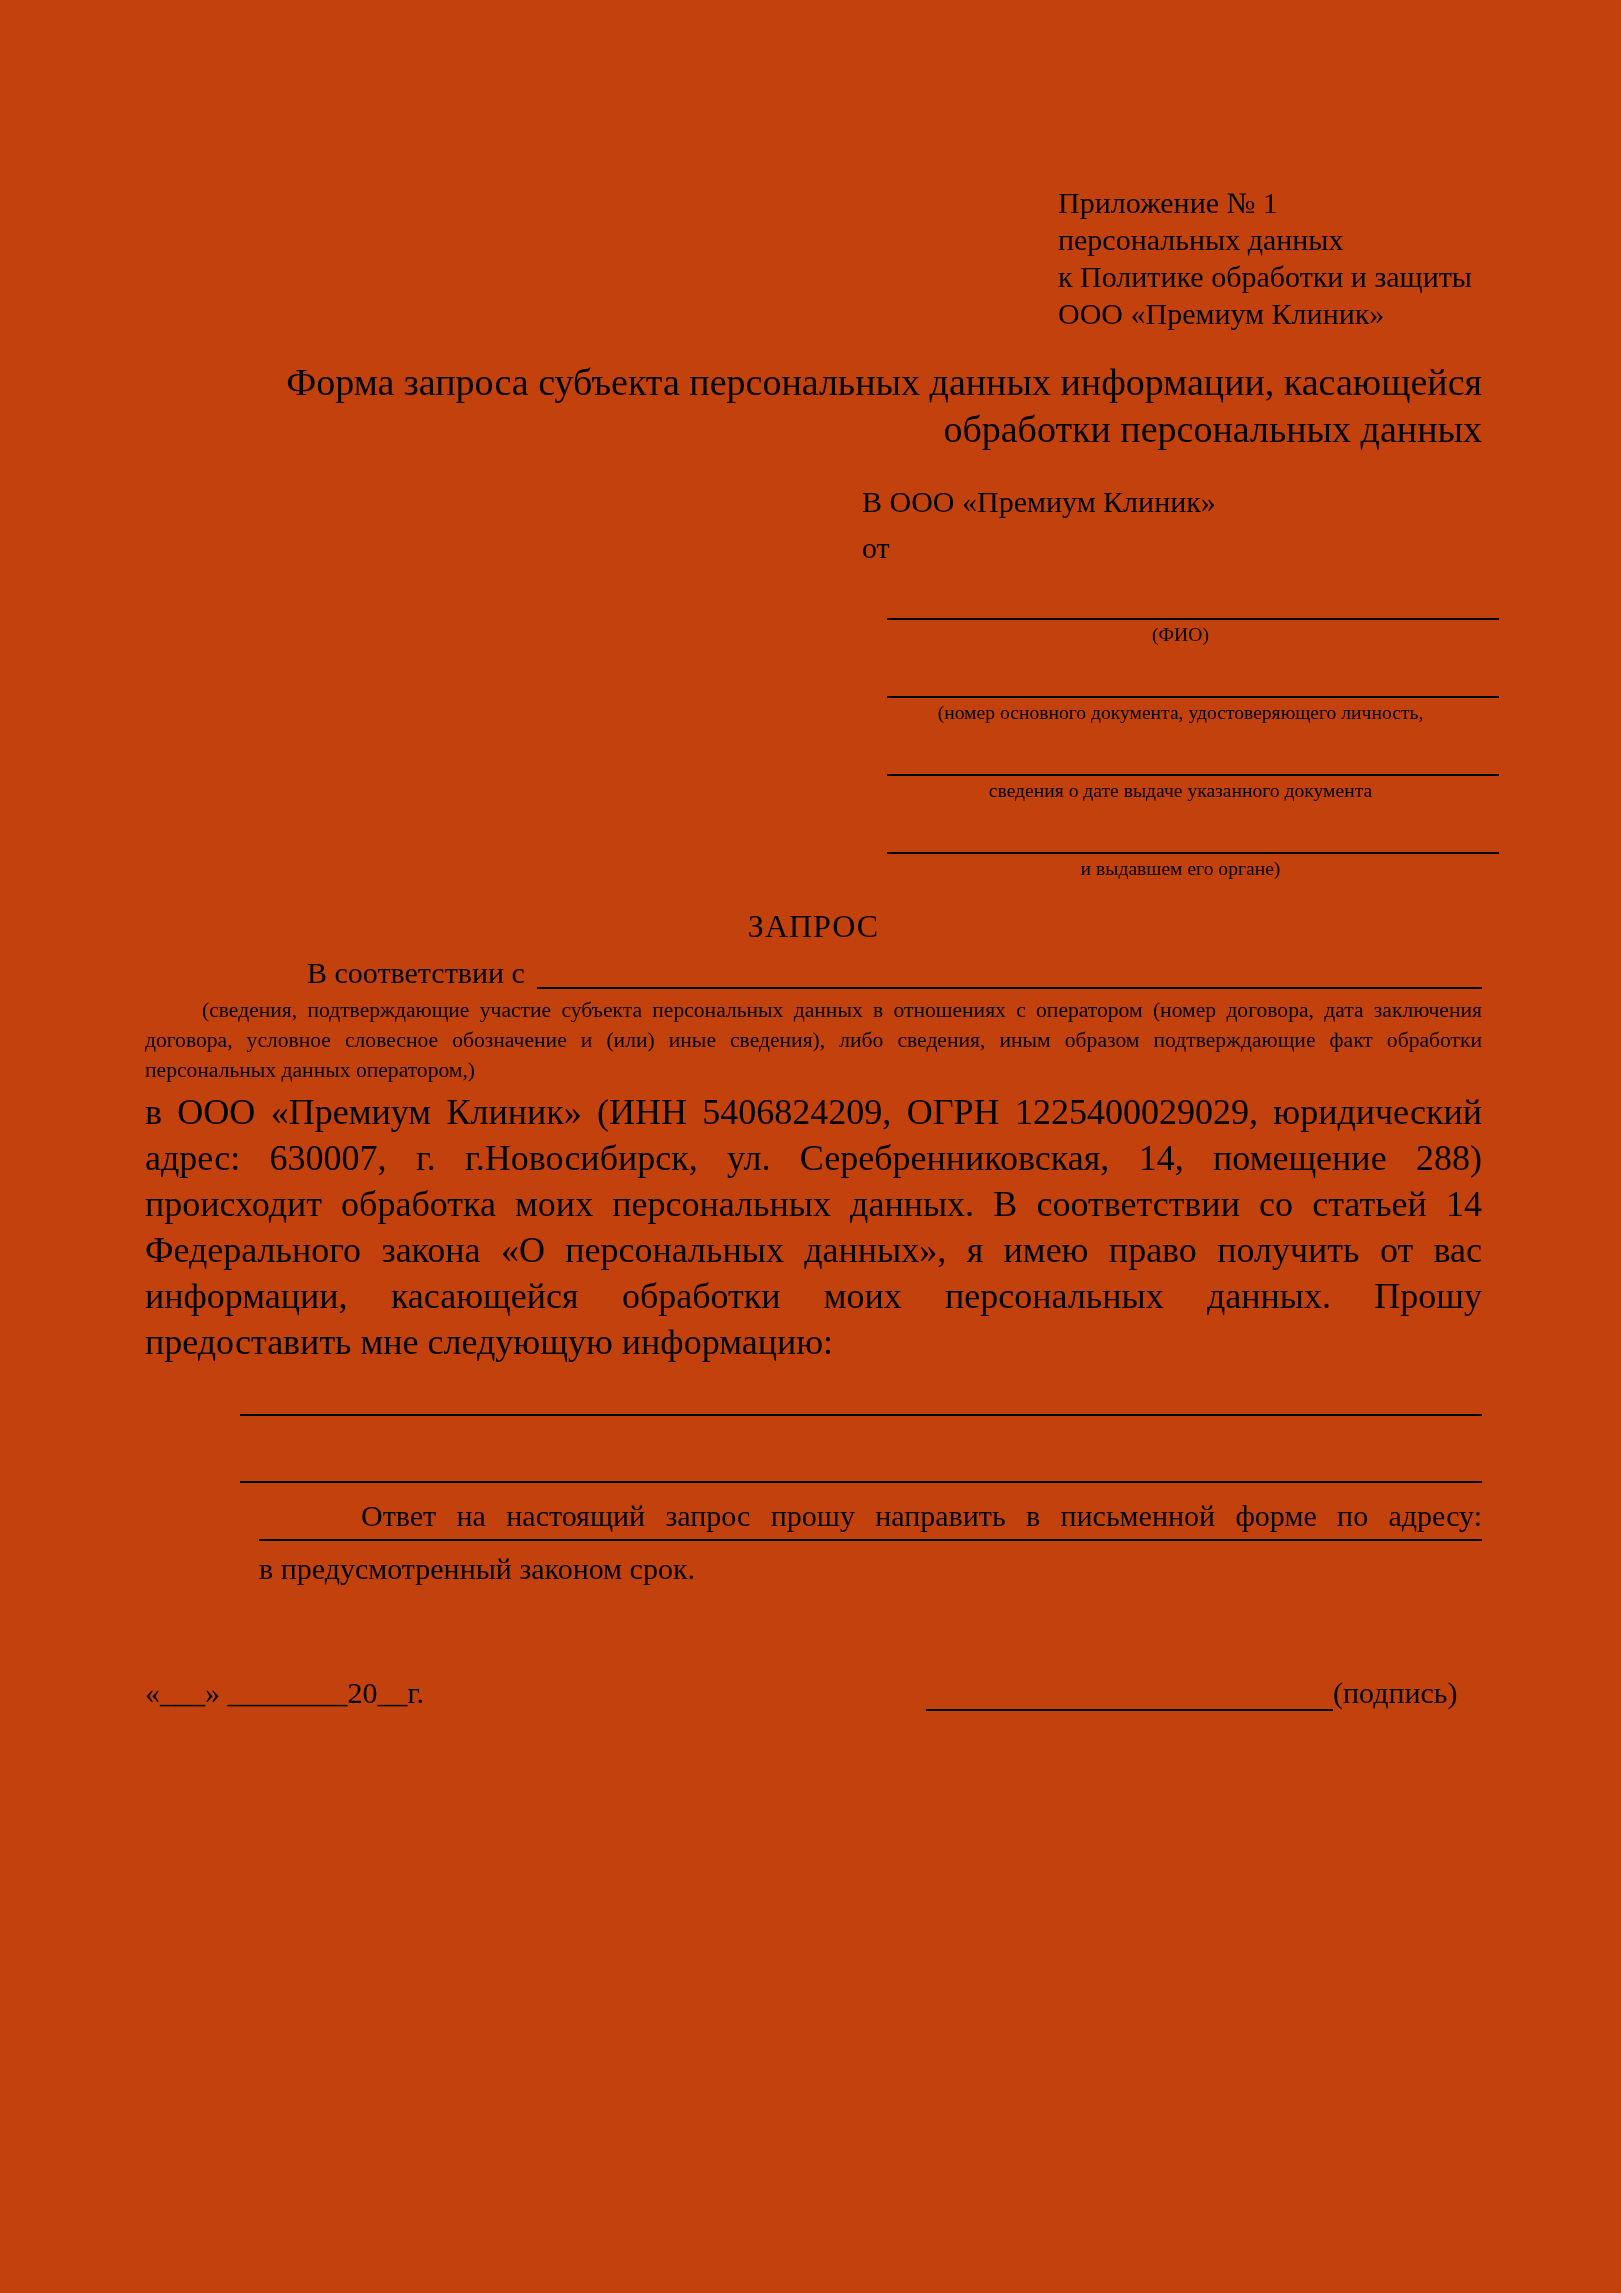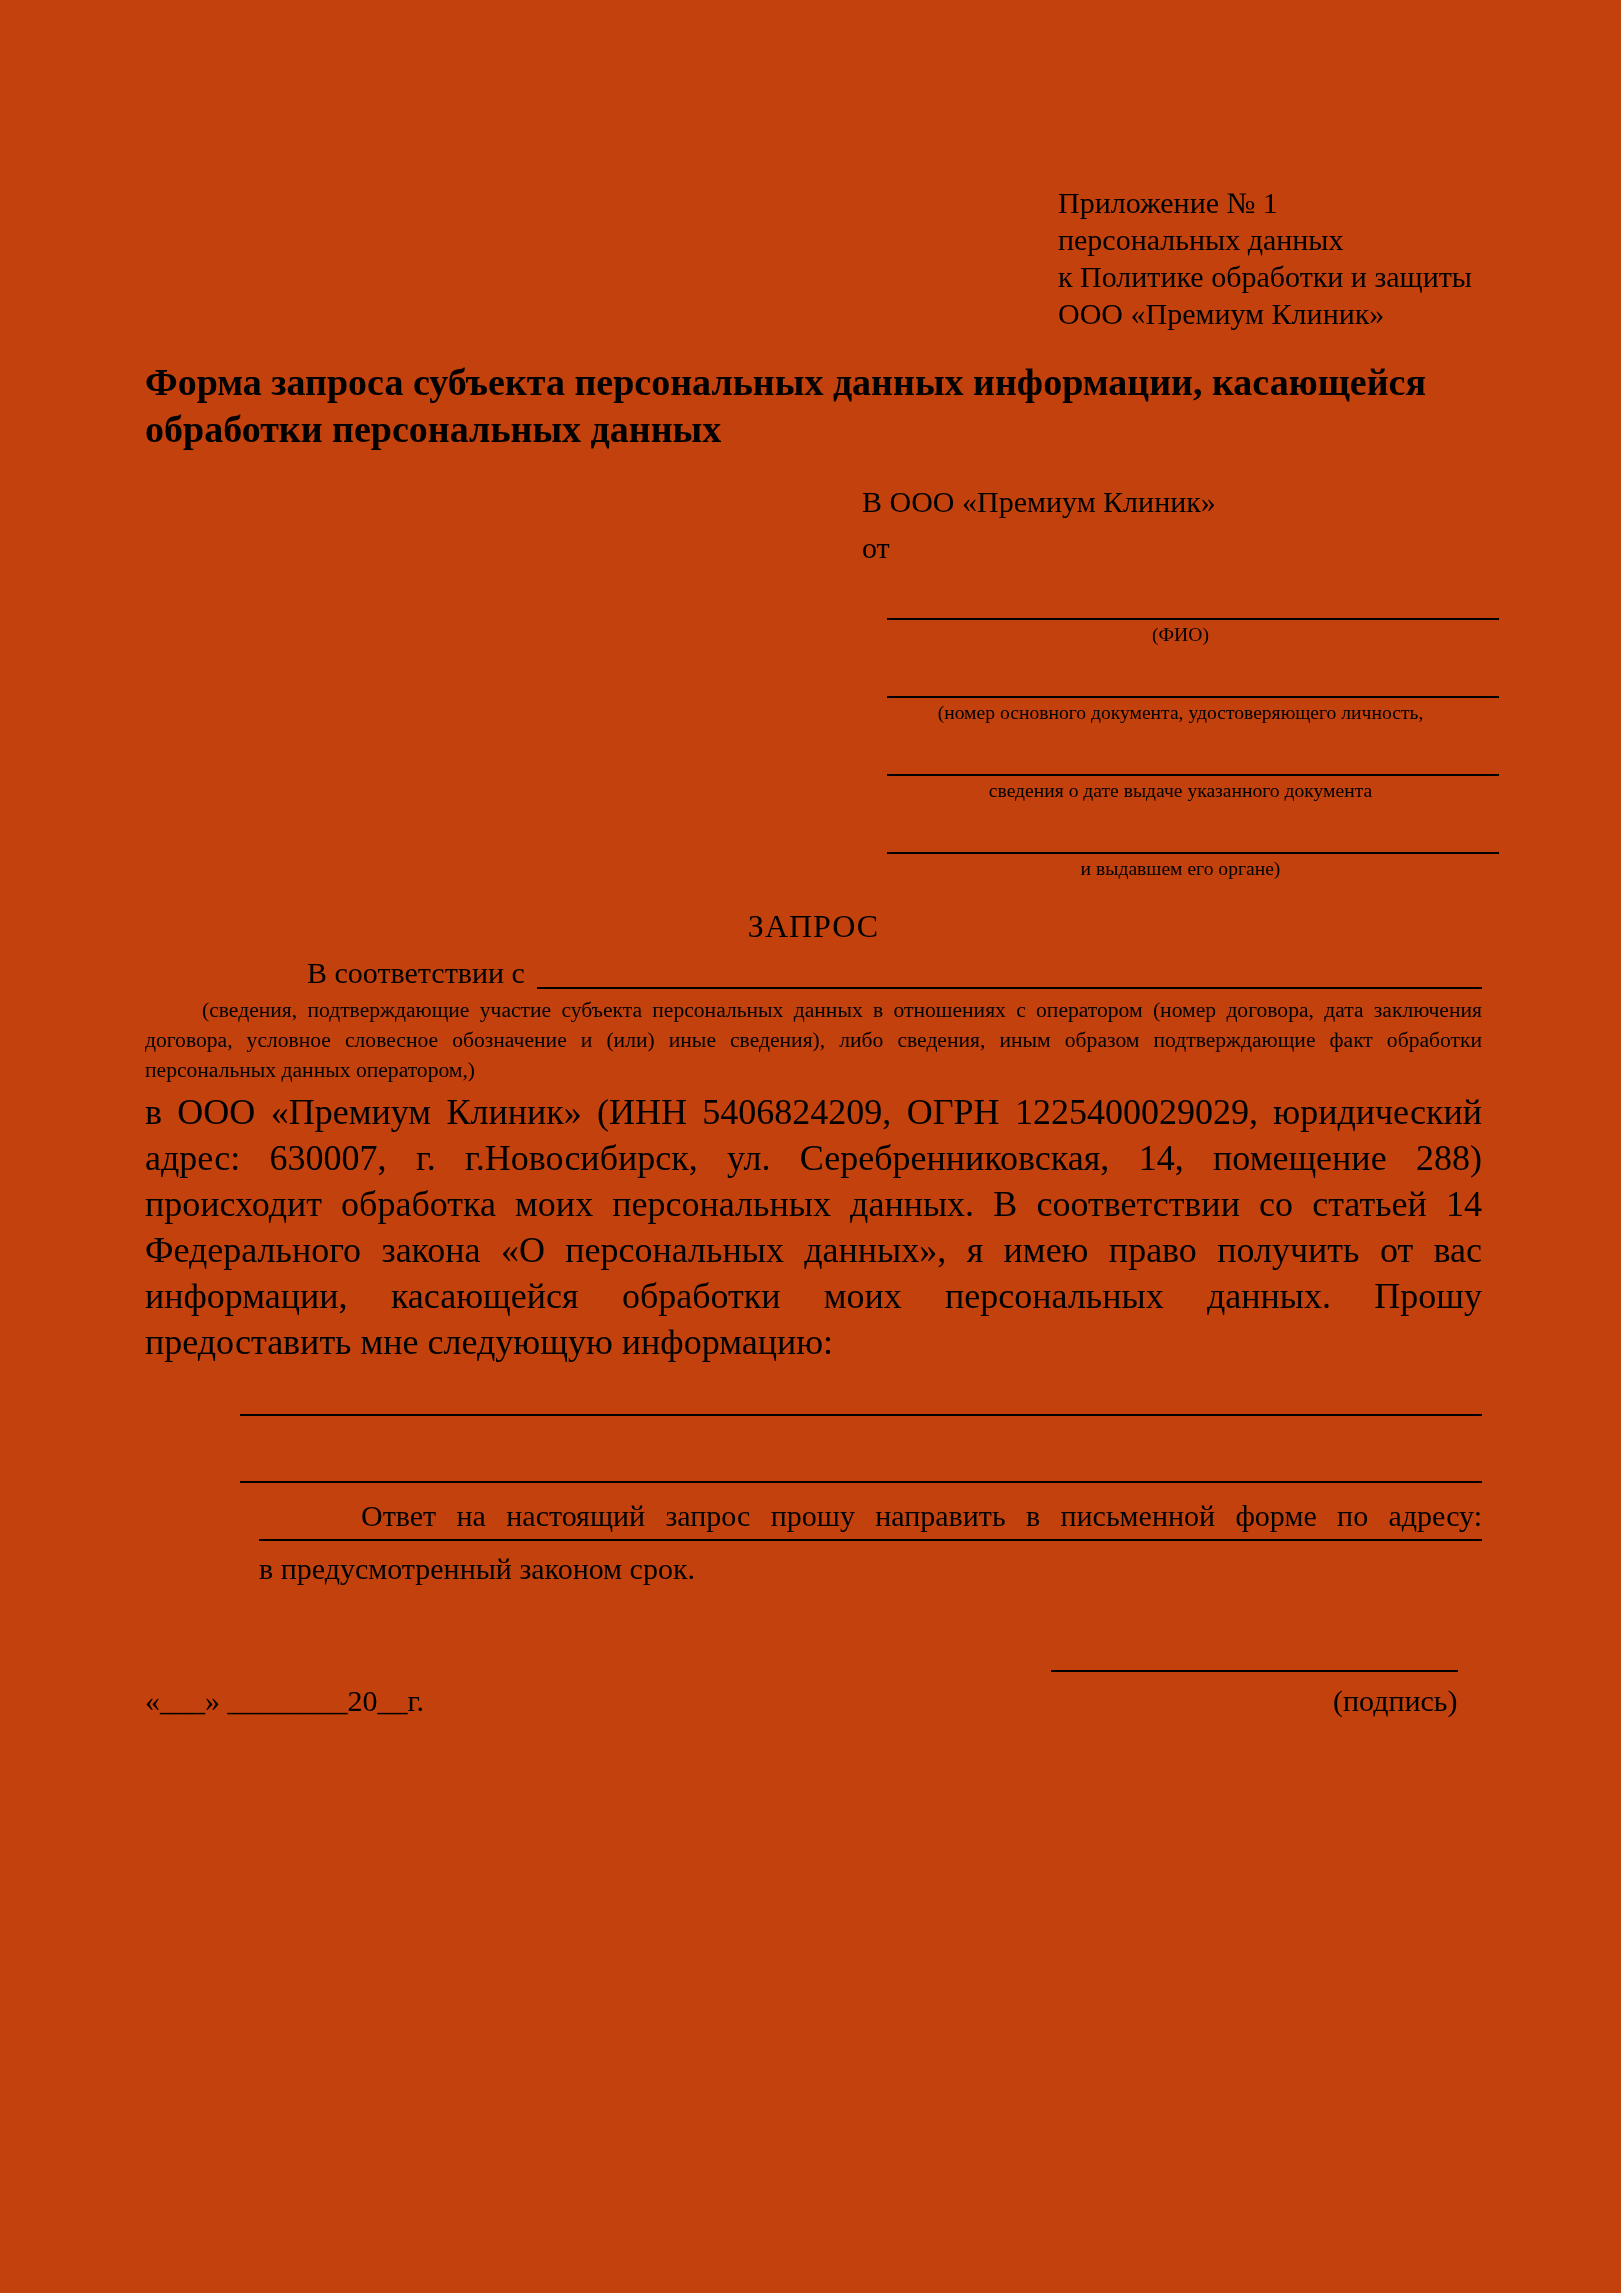--- a/index.html
+++ b/index.html
@@ -14,22 +14,22 @@
     padding: 184px 139px 0 145px;
     overflow: hidden;
   }
   
   .header-block { margin-left: 913px; font-size: 30px; line-height: 37px; }
   
   .title {
     margin: 27.4px 0 0 0;
     font-size: 38px;
     line-height: 47px;
-    font-weight: 700;
-    text-align: left;
+    font-weight: 400;
+    text-align: right;
   }
   
   .addressee { margin: 25.5px 0 0 717px; width: 637px; font-size: 30px; line-height: 46px; }
   .addr-field .blank { height: 47px; border-bottom: 2.9px solid #000; margin-left: 24.5px; }
   .addr-field:first-of-type .blank { height: 11.8px; }
   .addr-field .caption { font-size: 19.6px; line-height: 29px; text-align: center; }
   
   .request-heading { text-align: center; font-size: 32px; line-height: 43px; margin-top: 22px; letter-spacing: 1px; }
   .accordance { display: flex; margin-top: 2px; font-size: 30px; line-height: 45px; }
   .accordance .lead { padding-left: 162px; white-space: pre; }
@@ -57,21 +57,21 @@
   .foot-row {
     display: flex;
     justify-content: space-between;
     align-items: flex-end;
     margin-top: 78px;
     font-size: 30px;
     line-height: 46px;
     padding-right: 24.5px;
     text-align: right;
   }
-  .foot-right { display: flex; align-items: flex-end; flex-direction: column; }
+  .foot-right { display: flex; align-items: flex-end; }
   .foot-right .fill { width: 407px; margin-bottom: 5.9px; }
   .foot-right .sig-caption { white-space: pre; }
 </style>
 </head>
 <body>
 
 <div class="page">
 
   <div class="header-block">
     <div>Приложение № 1</div>

